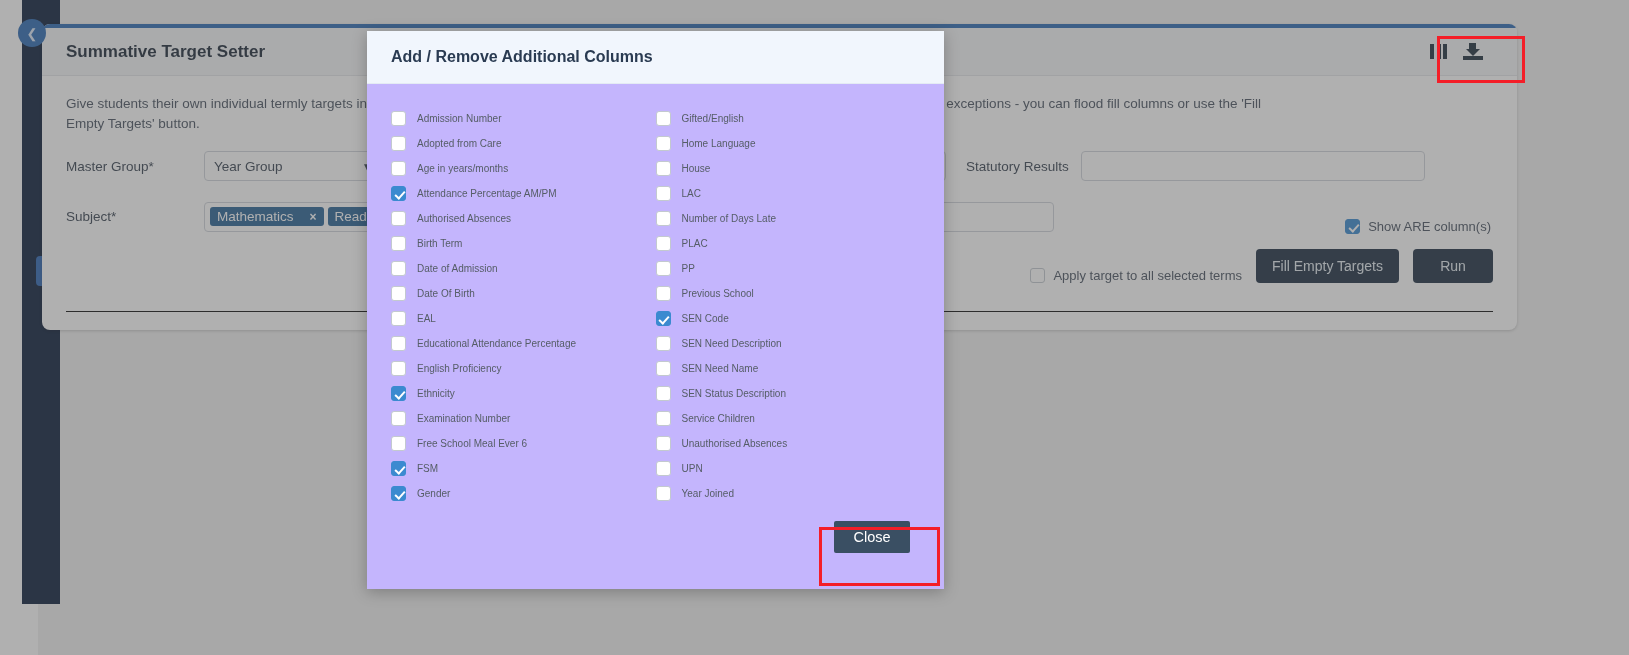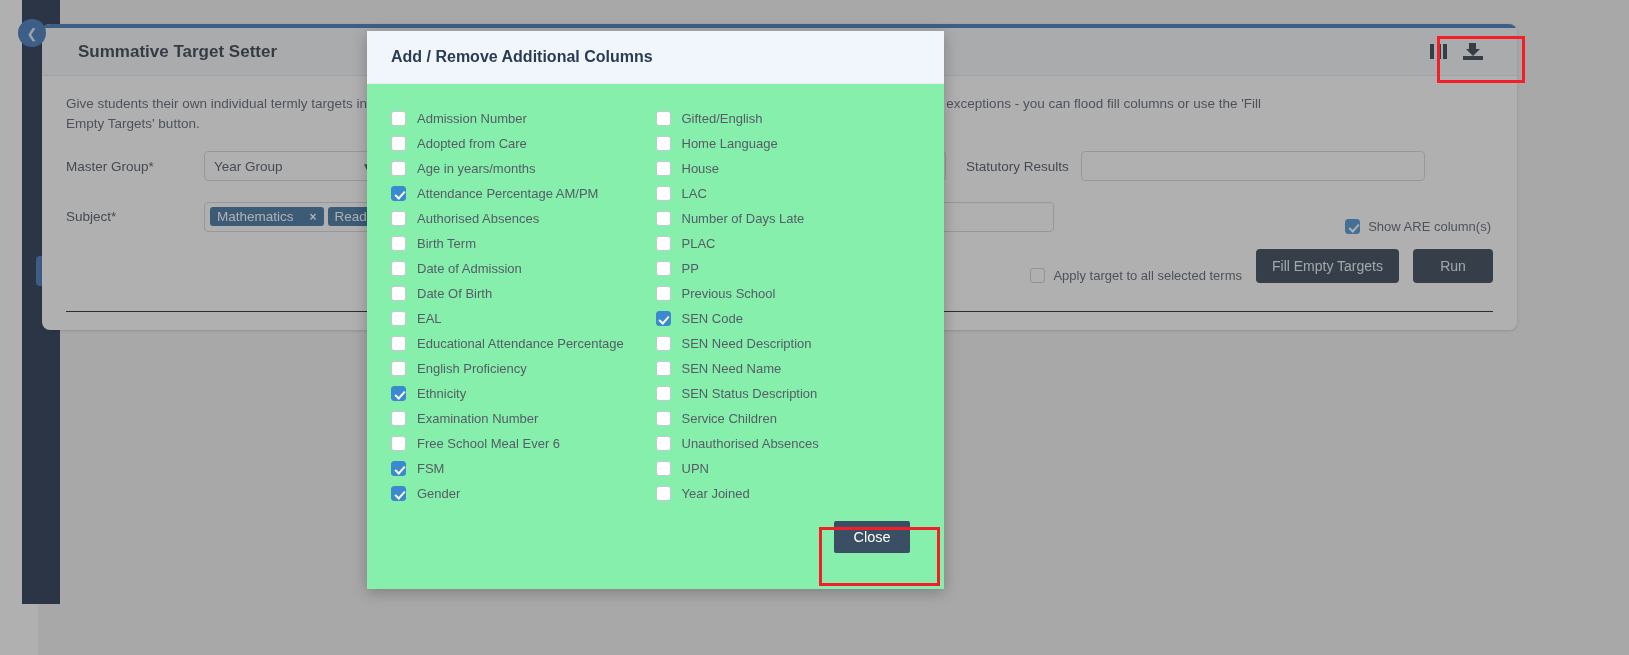--- a/index.html
+++ b/index.html
@@ -40,21 +40,21 @@
   .panel {
     position: absolute; left: 42px; top: 24px; width: 1475px; height: 306px;
     background: #ffffff; border-radius: 8px;
     box-shadow: 0 1px 3px rgba(0,0,0,.18);
     overflow: hidden;
   }
   .panel-topline { height: 4px; background: #2f6cb5; width: 100%; }
   .panel-head {
     height: 48px; background: #f4f6f8; border-bottom: 1px solid #e3e6ea;
     display: flex; align-items: center; justify-content: space-between;
-    padding: 0 22px 0 36px;
+    padding: 0 22px 0 24px;
   }
   .panel-title { font-size: 17px; font-weight: bold; color: #1e2a3a; }
 
   .icon-group { display: flex; align-items: center; gap: 16px; padding: 6px 12px; }
   .icon-columns { display: flex; gap: 2.5px; align-items: flex-end; }
   .icon-columns i { display: block; width: 4px; height: 15px; background: #20303f; }
   .icon-download { position: relative; width: 20px; height: 17px; }
   .icon-download .arrow {
     position: absolute; left: 6px; top: 0; width: 7px; height: 8px; background: #20303f;
   }
@@ -112,31 +112,31 @@
   }
 
   .hr-line { margin: 28px 0 0 0; border-top: 1.5px solid #111; }
 
   
   .backdrop { position: absolute; inset: 0; background: rgba(80,80,80,.45); z-index: 20; }
 
   
   .modal {
     position: absolute; left: 367px; top: 31px; width: 577px; height: 558px;
-    background: #86efac; z-index: 30; box-shadow: 0 3px 14px rgba(0,0,0,.25);
+    background: #c4b5fd; z-index: 30; box-shadow: 0 3px 14px rgba(0,0,0,.25);
   }
   .modal-head {
     height: 53px; background: #f1f6fd; border-bottom: 1px solid #e4ebf4;
     display: flex; align-items: center; padding: 0 24px;
   }
   .modal-title { font-size: 16px; font-weight: bold; color: #2a3b52; }
   .modal-body { padding: 22px 24px 0 24px; display: flex; gap: 0; }
   .col { width: 284px; }
   .chk-row { display: flex; align-items: center; gap: 11px; height: 25px; }
-  .chk-label { font-size: 13px; color: #555d66; }
+  .chk-label { font-size: 10px; color: #555d66; }
   .modal-foot { position: absolute; left: 0; right: 0; bottom: 0; height: 82px; }
   .close-btn {
     position: absolute; right: 34px; top: 14px;
     background: #3a4f63; color: #fff; border: 0; border-radius: 2px;
     font-size: 14.5px; height: 32px; width: 76px; font-family: inherit;
   }
 
   
   .hl { position: absolute; border: 3px solid #f41e28; z-index: 40; pointer-events: none; }
   .hl-icons { left: 1437px; top: 36px; width: 88px; height: 47px; }

